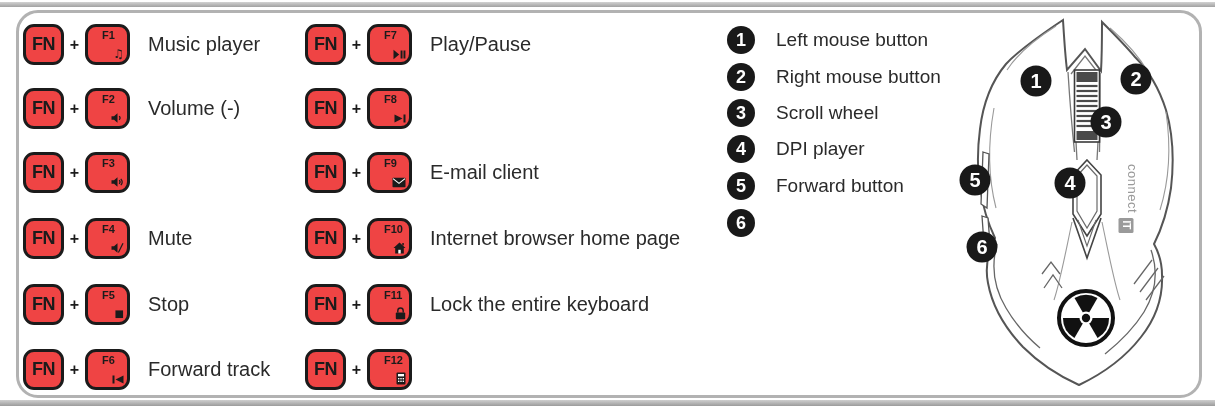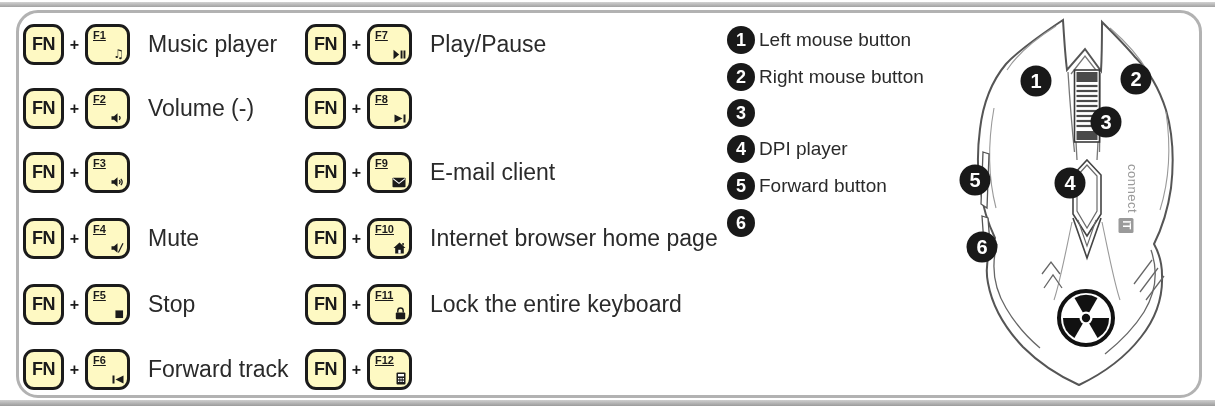--- a/index.html
+++ b/index.html
@@ -7,34 +7,34 @@
     width:1215px;height:415px;position:relative;background:#ffffff;
     font-family:"Liberation Sans",sans-serif;color:#2a2a2a;overflow:hidden;
   }
   .bar-top{position:absolute;left:0;top:2px;width:1215px;height:5px;
     background:linear-gradient(#d2d2d2,#a2a2a2);}
   .bar-bottom{position:absolute;left:0;top:400px;width:1215px;height:6px;
     background:linear-gradient(#cfcfcf,#9c9c9c);}
   .panel{position:absolute;left:16px;top:10px;width:1186px;height:388px;
     box-sizing:border-box;border:3px solid #b2b2b2;border-radius:22px;background:#fff;}
   .row{position:absolute;display:flex;align-items:center;height:41px;}
-  .key{box-sizing:border-box;border:3.5px solid #1b1b1b;border-radius:11px;background:#fef9c3;flex:none;}
+  .key{box-sizing:border-box;border:3.5px solid #1b1b1b;border-radius:11px;background:#ef4444;flex:none;}
   .fn{width:41px;height:41px;display:flex;align-items:center;justify-content:center;
     font-size:18px;font-weight:bold;letter-spacing:-0.5px;color:#1b1b1b;}
   .fkey{width:45px;height:41px;position:relative;}
-  .fk-label{position:absolute;top:2px;left:5px;font-size:11px;font-weight:600;color:#1b1b1b;text-decoration:underline;}
+  .fk-label{position:absolute;top:2px;left:14px;font-size:11px;font-weight:600;color:#1b1b1b;}
   .fk-icon{position:absolute;right:3px;bottom:2px;line-height:1;color:#1b1b1b;}
   .fk-icon svg{display:block;}
   .glyph{font-family:"DejaVu Sans",sans-serif;font-size:12px;}
   .plus{width:21px;text-align:center;font-size:16px;font-weight:bold;color:#1b1b1b;flex:none;}
-  .sc-label{margin-left:18px;font-size:23px;white-space:nowrap;}
+  .sc-label{margin-left:18px;font-size:20px;white-space:nowrap;}
   .lg-row{position:absolute;display:flex;align-items:center;height:28px;}
   .lg-badge{width:28px;height:28px;border-radius:50%;background:#191919;color:#fff;flex:none;
     display:flex;align-items:center;justify-content:center;font-size:18px;font-weight:bold;}
-  .lg-label{margin-left:4px;font-size:19px;white-space:nowrap;}
+  .lg-label{margin-left:21px;font-size:19px;white-space:nowrap;}
   .mouse-svg{position:absolute;left:950px;top:12px;}
 </style>
 </head>
 <body>
 
 <div class="bar-top"></div>
 <div class="panel"></div>
 <div class="bar-bottom"></div>
 
 <div class="row" style="left:23px;top:24px">
@@ -242,20 +242,21 @@
 <div class="lg-row" style="left:727px;top:26px">
   <div class="lg-badge">1</div>
   <div class="lg-label">Left mouse button</div>
 </div>
 <div class="lg-row" style="left:727px;top:63px">
   <div class="lg-badge">2</div>
   <div class="lg-label">Right mouse button</div>
 </div>
 <div class="lg-row" style="left:727px;top:99px">
   <div class="lg-badge">3</div>
+  <div class="lg-label">Scroll wheel</div>
 </div>
 <div class="lg-row" style="left:727px;top:135px">
   <div class="lg-badge">4</div>
   <div class="lg-label">DPI player</div>
 </div>
 <div class="lg-row" style="left:727px;top:172px">
   <div class="lg-badge">5</div>
   <div class="lg-label">Forward button</div>
 </div>
 <div class="lg-row" style="left:727px;top:209px">

